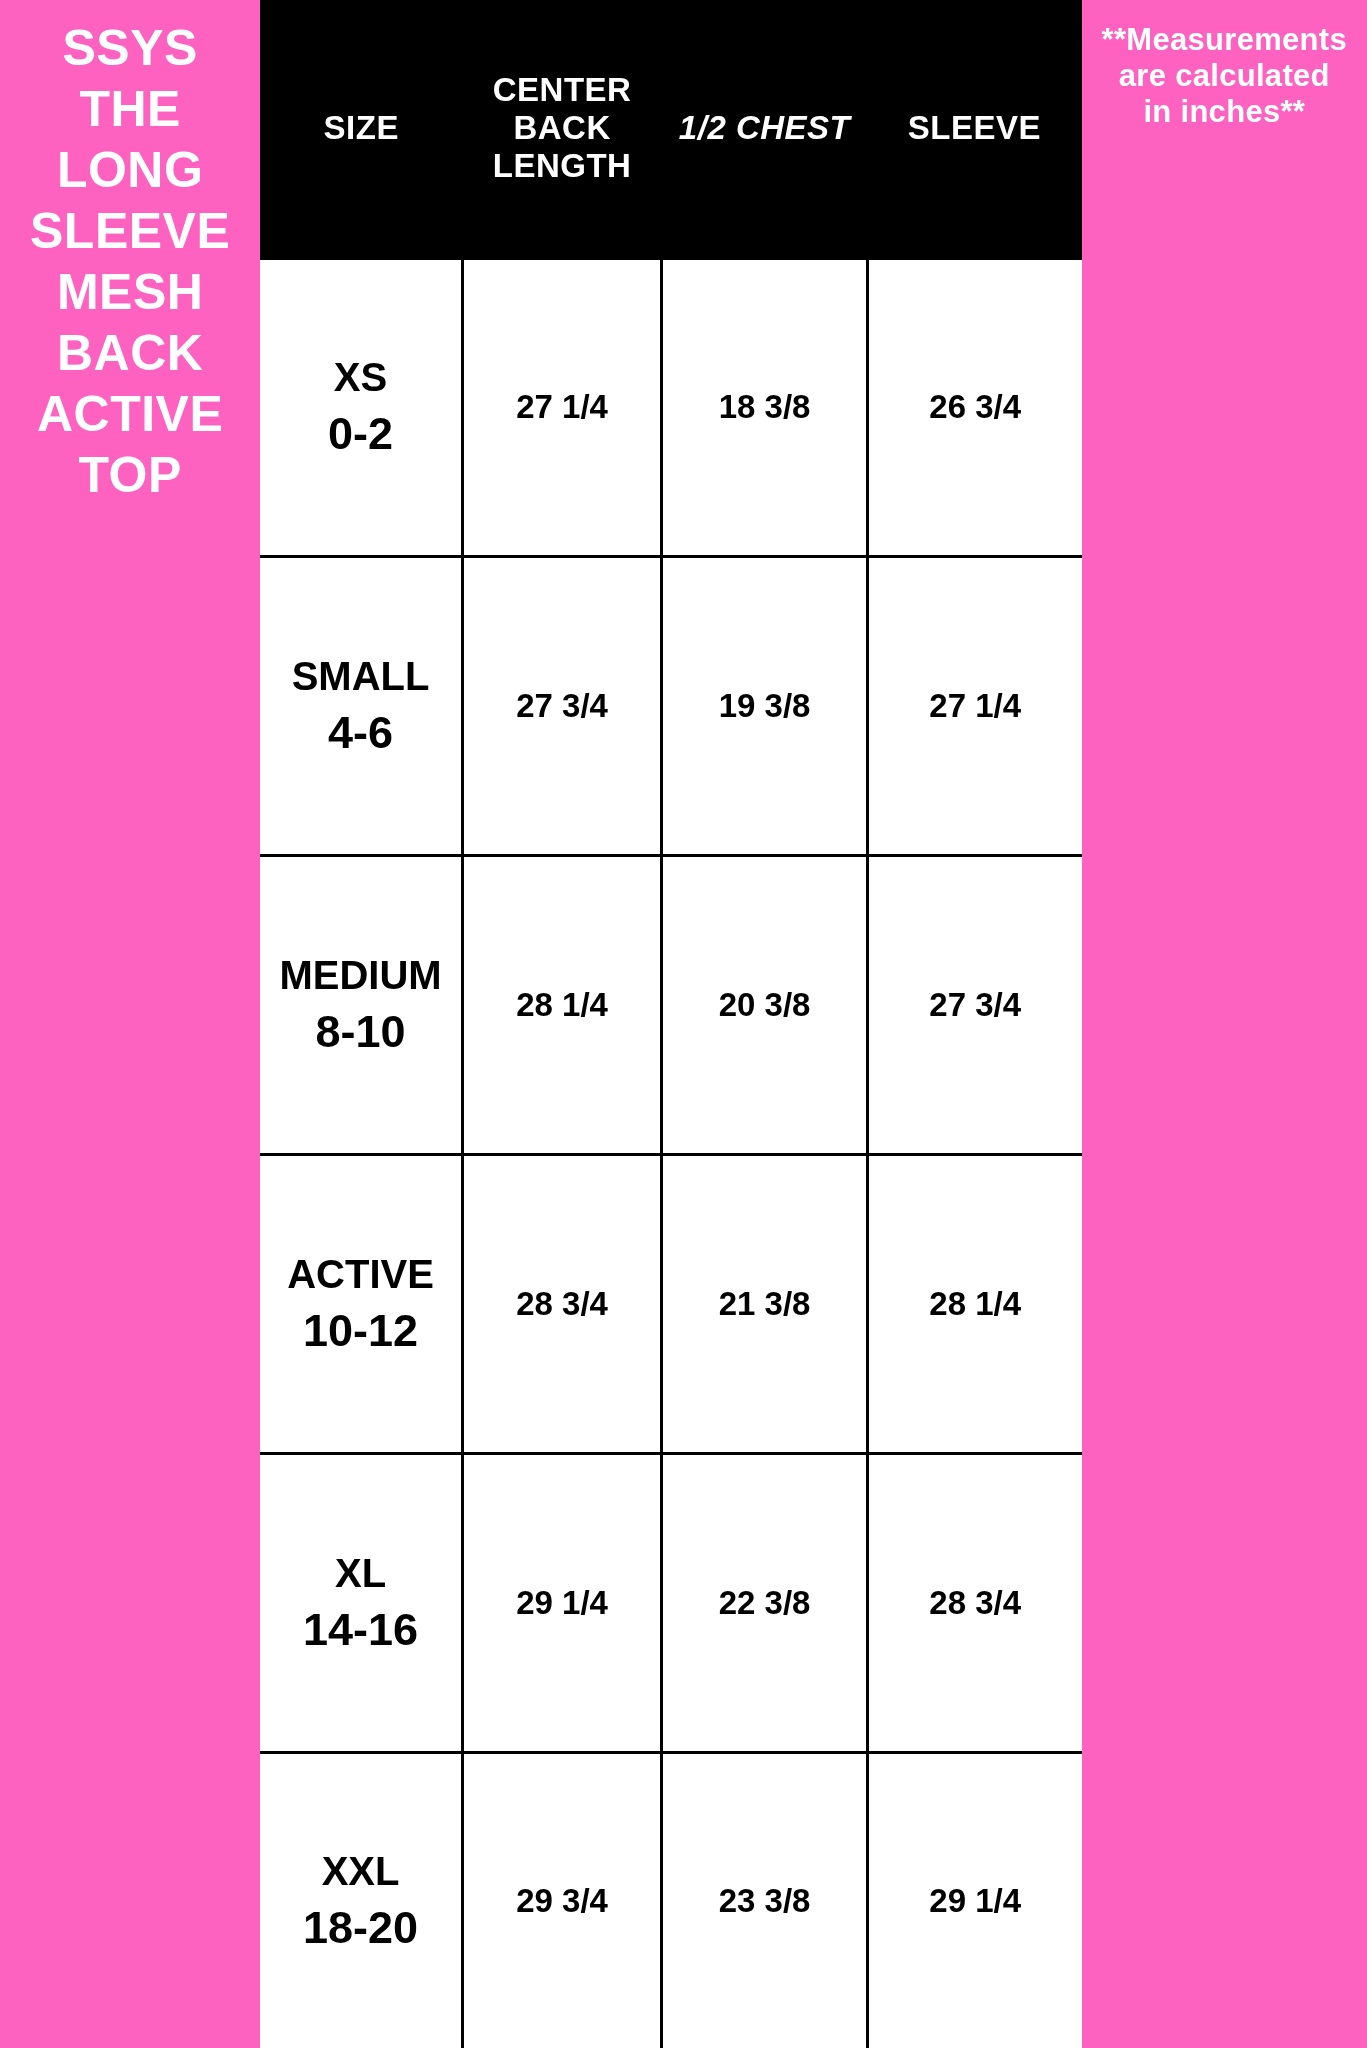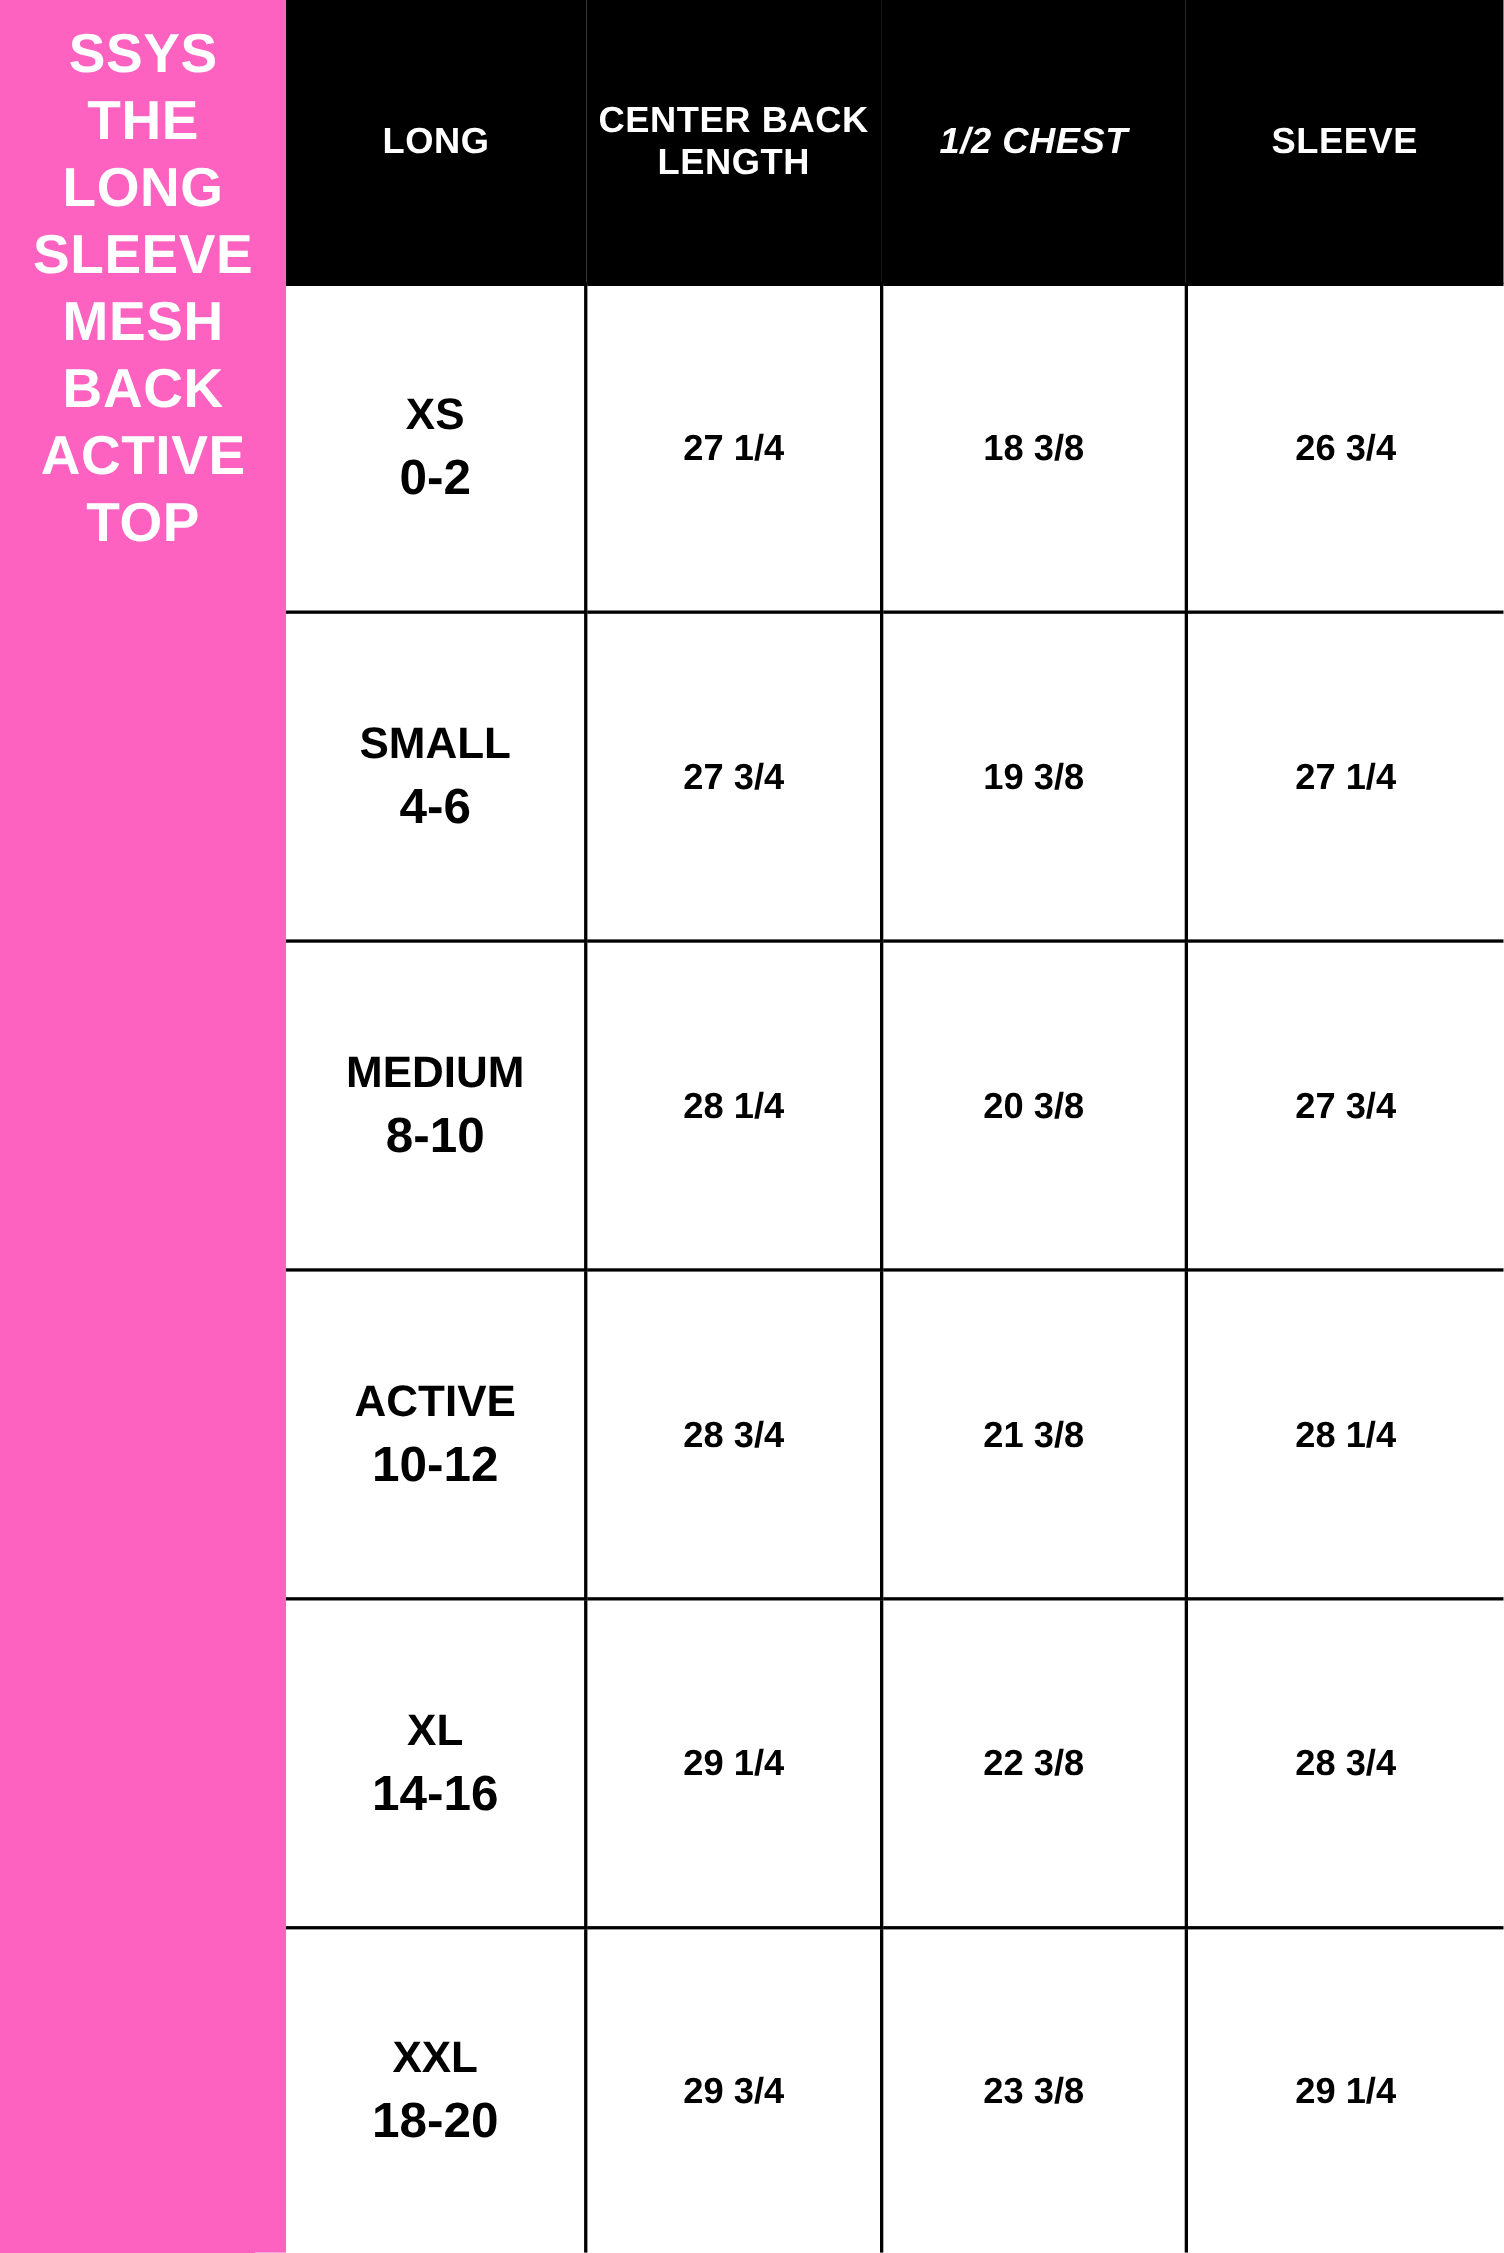--- a/index.html
+++ b/index.html
@@ -105,21 +105,21 @@
 <body>
 
 <div class="sheet">
 
   <div class="title-bar">SSYS THE LONG SLEEVE MESH BACK ACTIVE TOP</div>
 
   <div class="table-wrap">
     <table class="size-table">
       <thead>
         <tr>
-          <th class="col-size">LONG</th>
+          <th class="col-size">SIZE</th>
           <th class="col-cbl">CENTER BACK LENGTH</th>
           <th class="col-chest">1/2 CHEST</th>
           <th class="col-sleeve">SLEEVE</th>
         </tr>
       </thead>
       <tbody>
         <tr>
           <td>
             <span class="size-name">XS</span>
             <span class="size-range">0-2</span>
@@ -170,14 +170,15 @@
             <span class="size-range">18-20</span>
           </td>
           <td>29 3/4</td>
           <td>23 3/8</td>
           <td>29 1/4</td>
         </tr>
       </tbody>
     </table>
   </div>
 
+  <div class="footer-bar">**Measurements are calculated in inches**</div>
 
 </div>
 
 </body></html>

